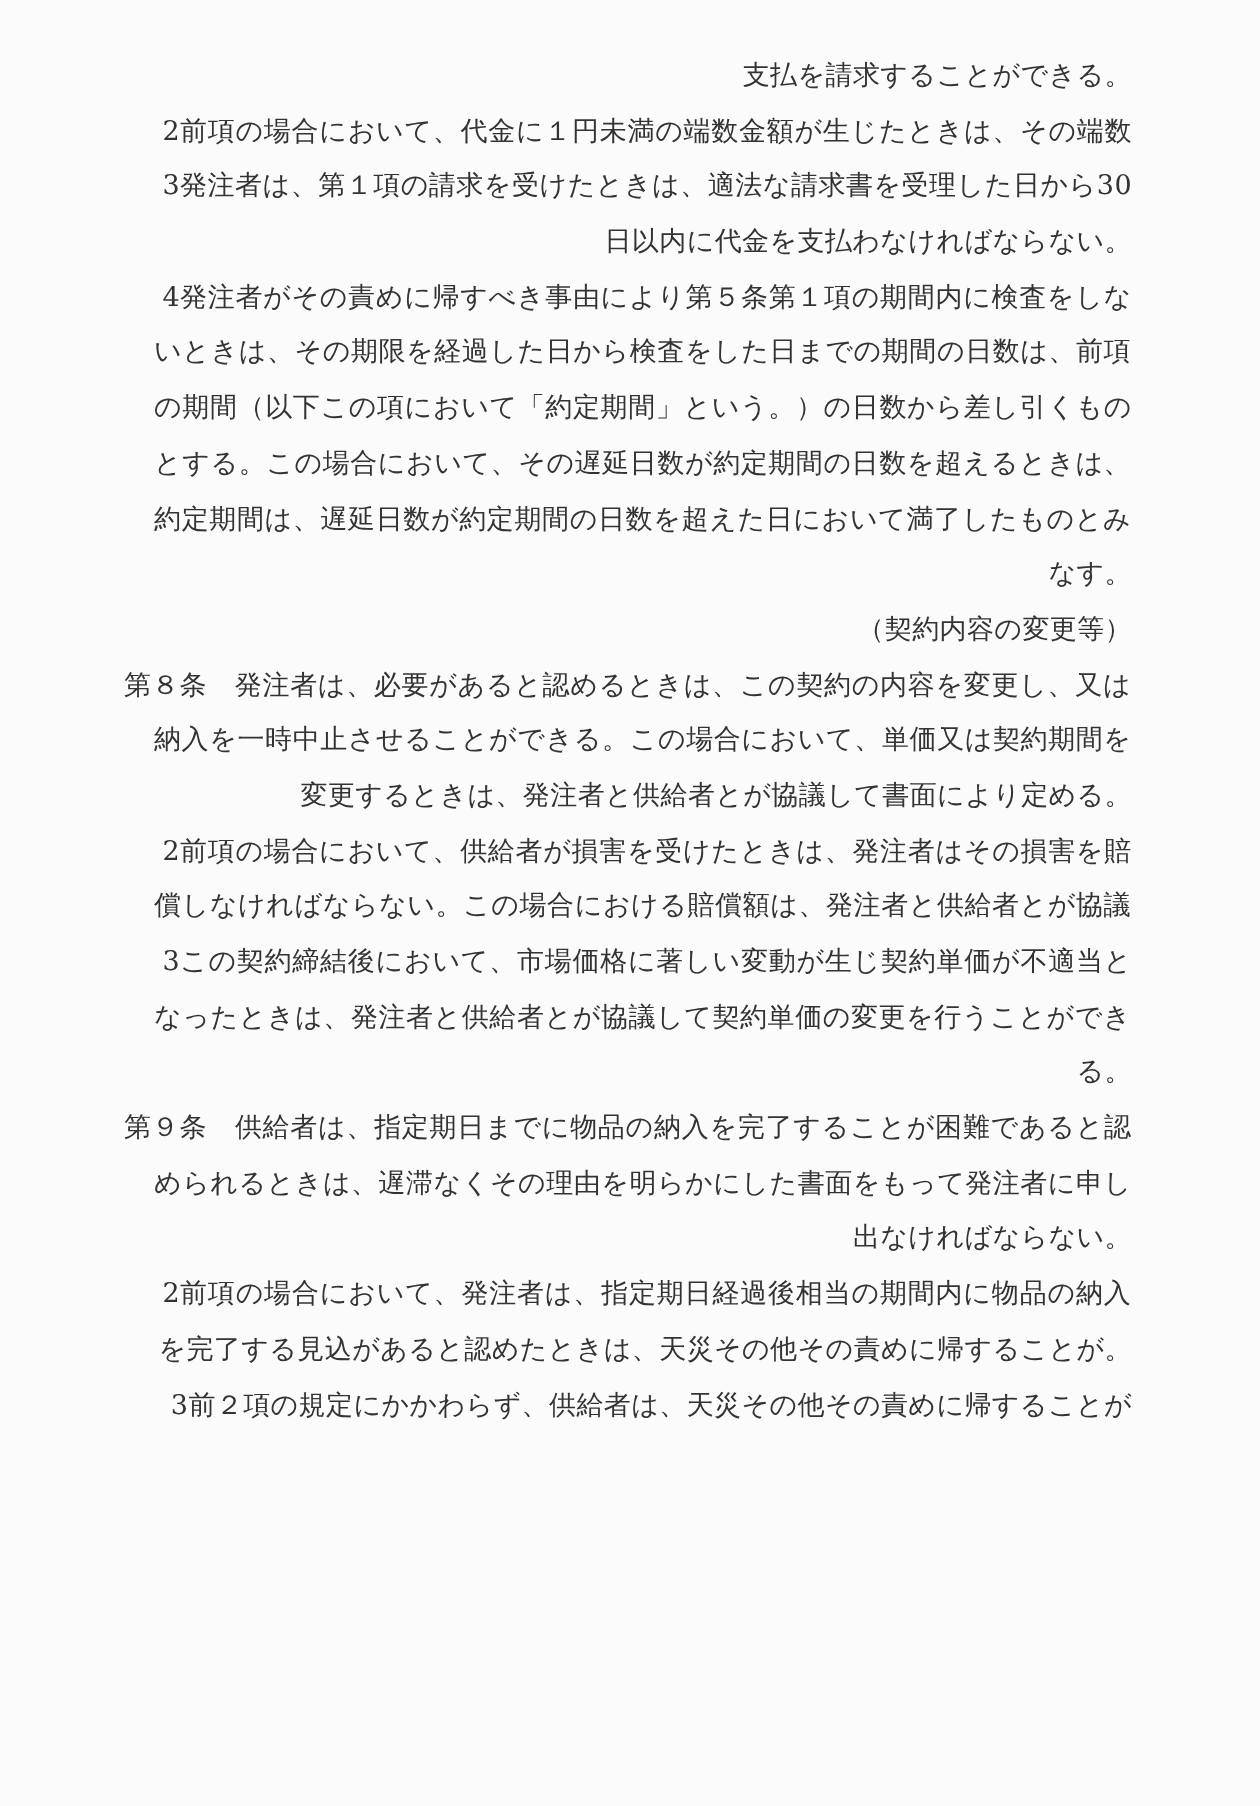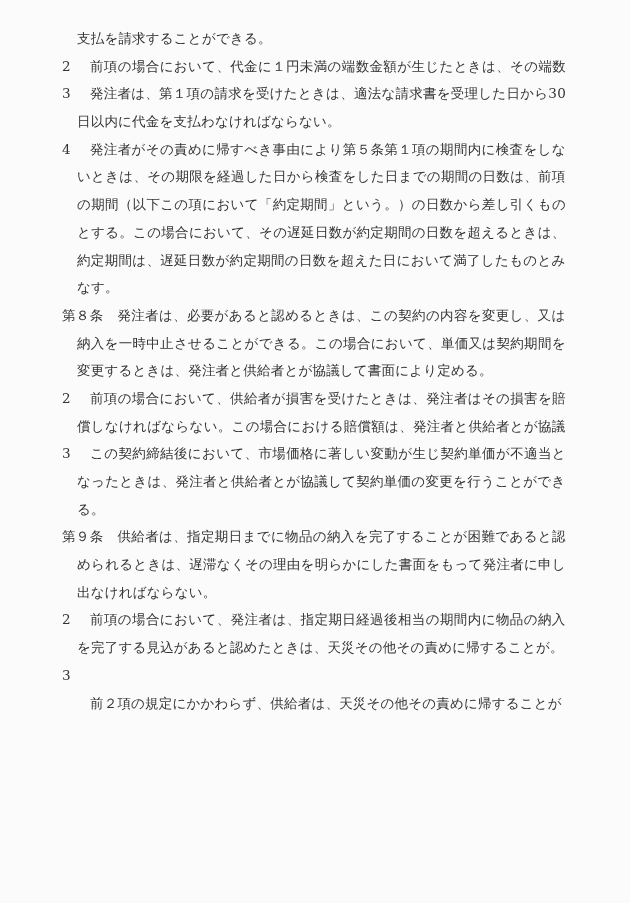--- a/index.html
+++ b/index.html
@@ -15,20 +15,21 @@
     color: #333333;
     overflow: hidden;
   }
 
   #page {
     position: relative;
     width: 630px;
     height: 903px;
     box-sizing: border-box;
     padding: 0;
+    text-align: right;
   }
 
   #doc-body {
     position: absolute;
     left: 0;
     top: 25px;
     width: 630px;
   }
 
   
@@ -78,21 +79,20 @@
   }
   .num-rest {
     display: inline-flex;
     justify-content: space-between;
     width: calc(100% - 28px);
     vertical-align: top;
   }
   .num-rest.ragged {
     display: inline-block;
     width: auto;
-    margin-top: 28px;
   }
 
   .ragged { display: block; }
 </style>
 </head>
 <body style="background: rgb(251, 251, 251); color: rgb(51, 51, 51);">
 
 <div id="page">
   <div id="doc-body">
       <div class="line lv-body">支払を請求することができる。</div>
@@ -348,20 +348,21 @@
         <span class="ch">満</span>
         <span class="ch">了</span>
         <span class="ch">し</span>
         <span class="ch">た</span>
         <span class="ch">も</span>
         <span class="ch">の</span>
         <span class="ch">と</span>
         <span class="ch">み</span>
       </div>
       <div class="line lv-body">なす。</div>
+      <div class="line lv-title">（契約内容の変更等）</div>
       <div class="line lv-art just">
         <span class="ch">第</span>
         <span class="ch">８</span>
         <span class="ch">条</span>
         <span class="ch">　</span>
         <span class="ch">発</span>
         <span class="ch">注</span>
         <span class="ch">者</span>
         <span class="ch">は</span>
         <span class="ch">、</span>

